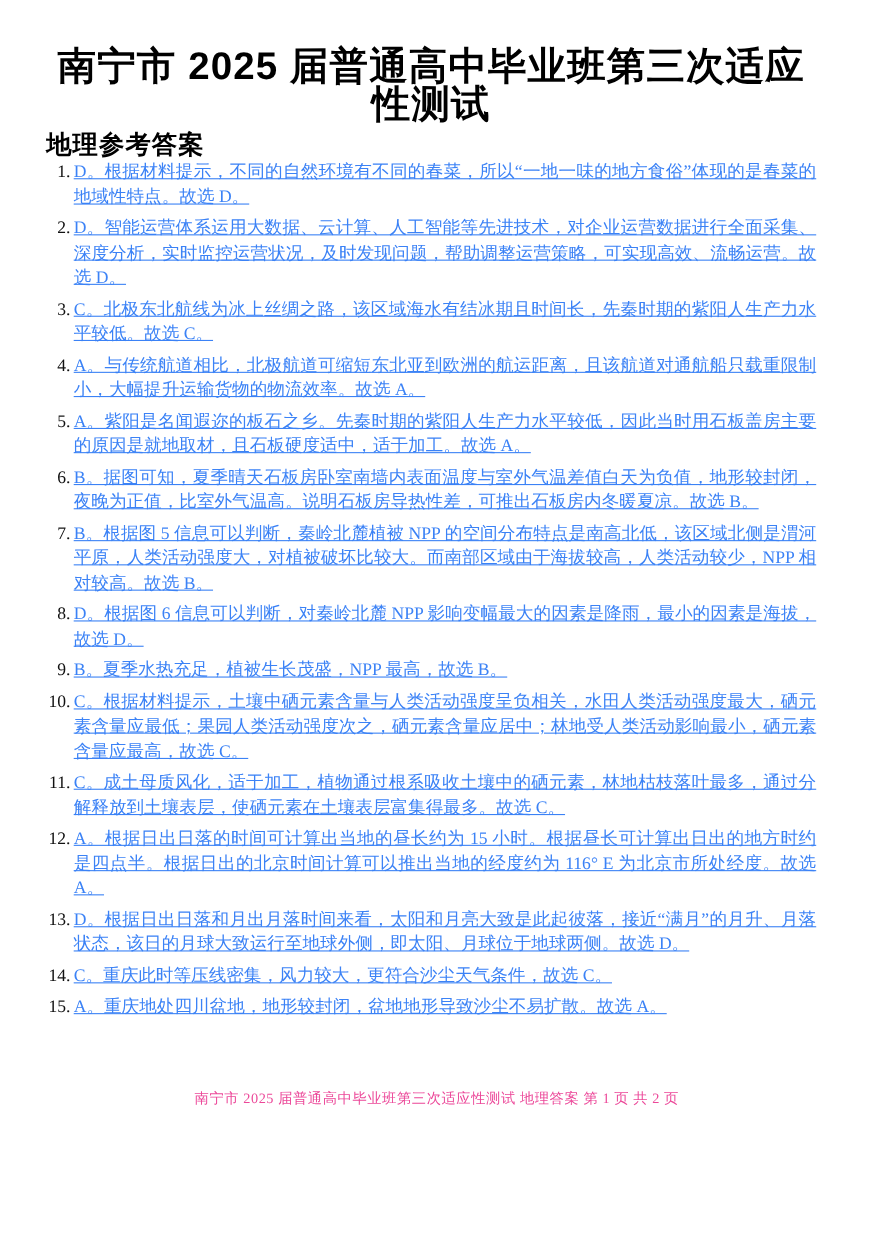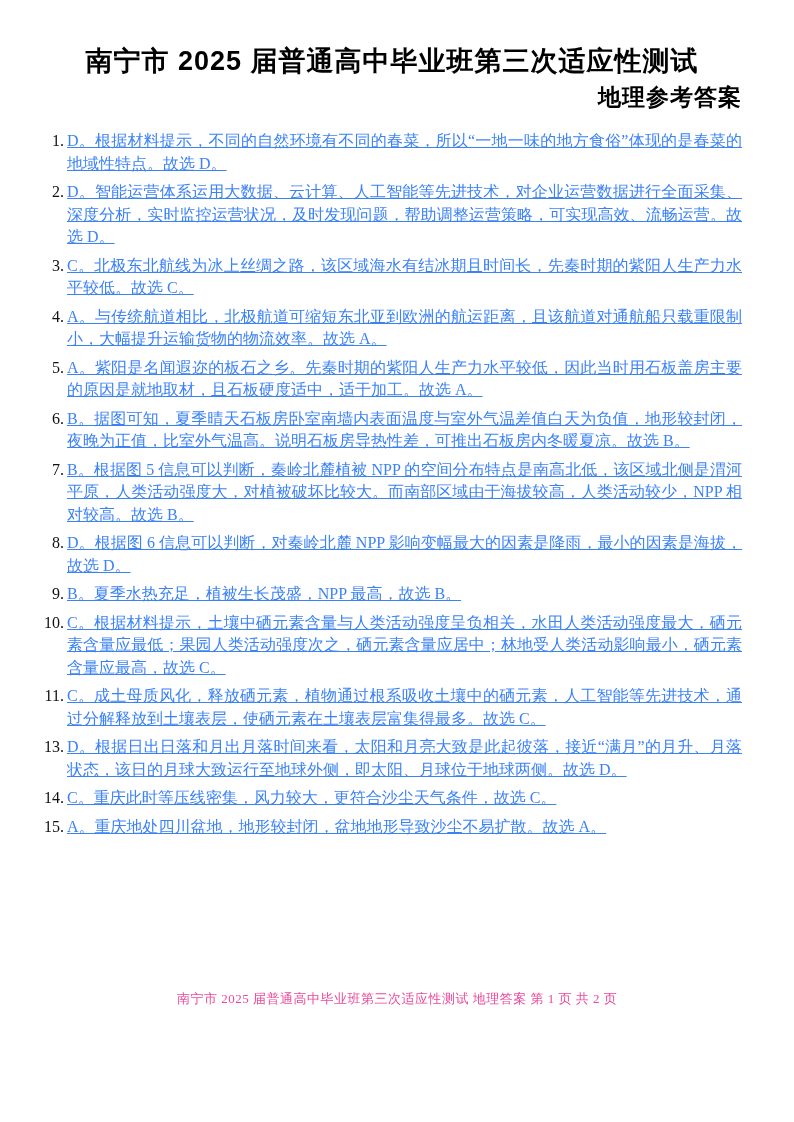--- a/index.html
+++ b/index.html
@@ -14,35 +14,34 @@
     height: 1122px;
     margin: 0 auto;
     background: #ffffff;
     overflow: hidden;
     padding: 44px 52px 0 42px;
   }
   .doc-title {
     text-align: center;
     font-family: "Liberation Sans", "DejaVu Sans", sans-serif;
     font-weight: 900;
-    font-size: 27px;
+    font-size: 35px;
     letter-spacing: 1px;
     color: #000;
     line-height: 34px;
   }
   .doc-subtitle {
-    text-align: right;
+    text-align: left;
     font-family: "Liberation Sans", "DejaVu Sans", sans-serif;
     font-weight: 900;
     font-size: 23px;
     letter-spacing: 1px;
     color: #000;
     line-height: 30px;
     margin-top: 4px;
-    margin-bottom: 18px;
   }
   .answers {
     list-style: none;
   }
   .answer {
     display: flex;
     align-items: flex-start;
     margin-bottom: 6px;
     font-size: 16px;
     line-height: 22.5px;
@@ -127,23 +126,27 @@
     <span class="txt">B。夏季水热充足，植被生长茂盛，NPP 最高，故选 B。</span>
   </li>
 
   <li class="answer">
     <span class="num">10.</span>
     <span class="txt">C。根据材料提示，土壤中硒元素含量与人类活动强度呈负相关，水田人类活动强度最大，硒元素含量应最低；果园人类活动强度次之，硒元素含量应居中；林地受人类活动影响最小，硒元素含量应最高，故选 C。</span>
   </li>
 
   <li class="answer">
     <span class="num">11.</span>
-    <span class="txt">C。成土母质风化，释放硒元素，植物通过根系吸收土壤中的硒元素，人工智能等先进技术，通过分解释放到土壤表层，使硒元素在土壤表层富集得最多。故选 C。</span>
+    <span class="txt">C。成土母质风化，适于加工，植物通过根系吸收土壤中的硒元素，林地枯枝落叶最多，通过分解释放到土壤表层，使硒元素在土壤表层富集得最多。故选 C。</span>
   </li>
 
+  <li class="answer">
+    <span class="num">12.</span>
+    <span class="txt">A。根据日出日落的时间可计算出当地的昼长约为 15 小时。根据昼长可计算出日出的地方时约是四点半。根据日出的北京时间计算可以推出当地的经度约为 116° E 为北京市所处经度。故选 A。</span>
+  </li>
 
   <li class="answer">
     <span class="num">13.</span>
     <span class="txt">D。根据日出日落和月出月落时间来看，太阳和月亮大致是此起彼落，接近“满月”的月升、月落状态，该日的月球大致运行至地球外侧，即太阳、月球位于地球两侧。故选 D。</span>
   </li>
 
   <li class="answer">
     <span class="num">14.</span>
     <span class="txt">C。重庆此时等压线密集，风力较大，更符合沙尘天气条件，故选 C。</span>
   </li>

